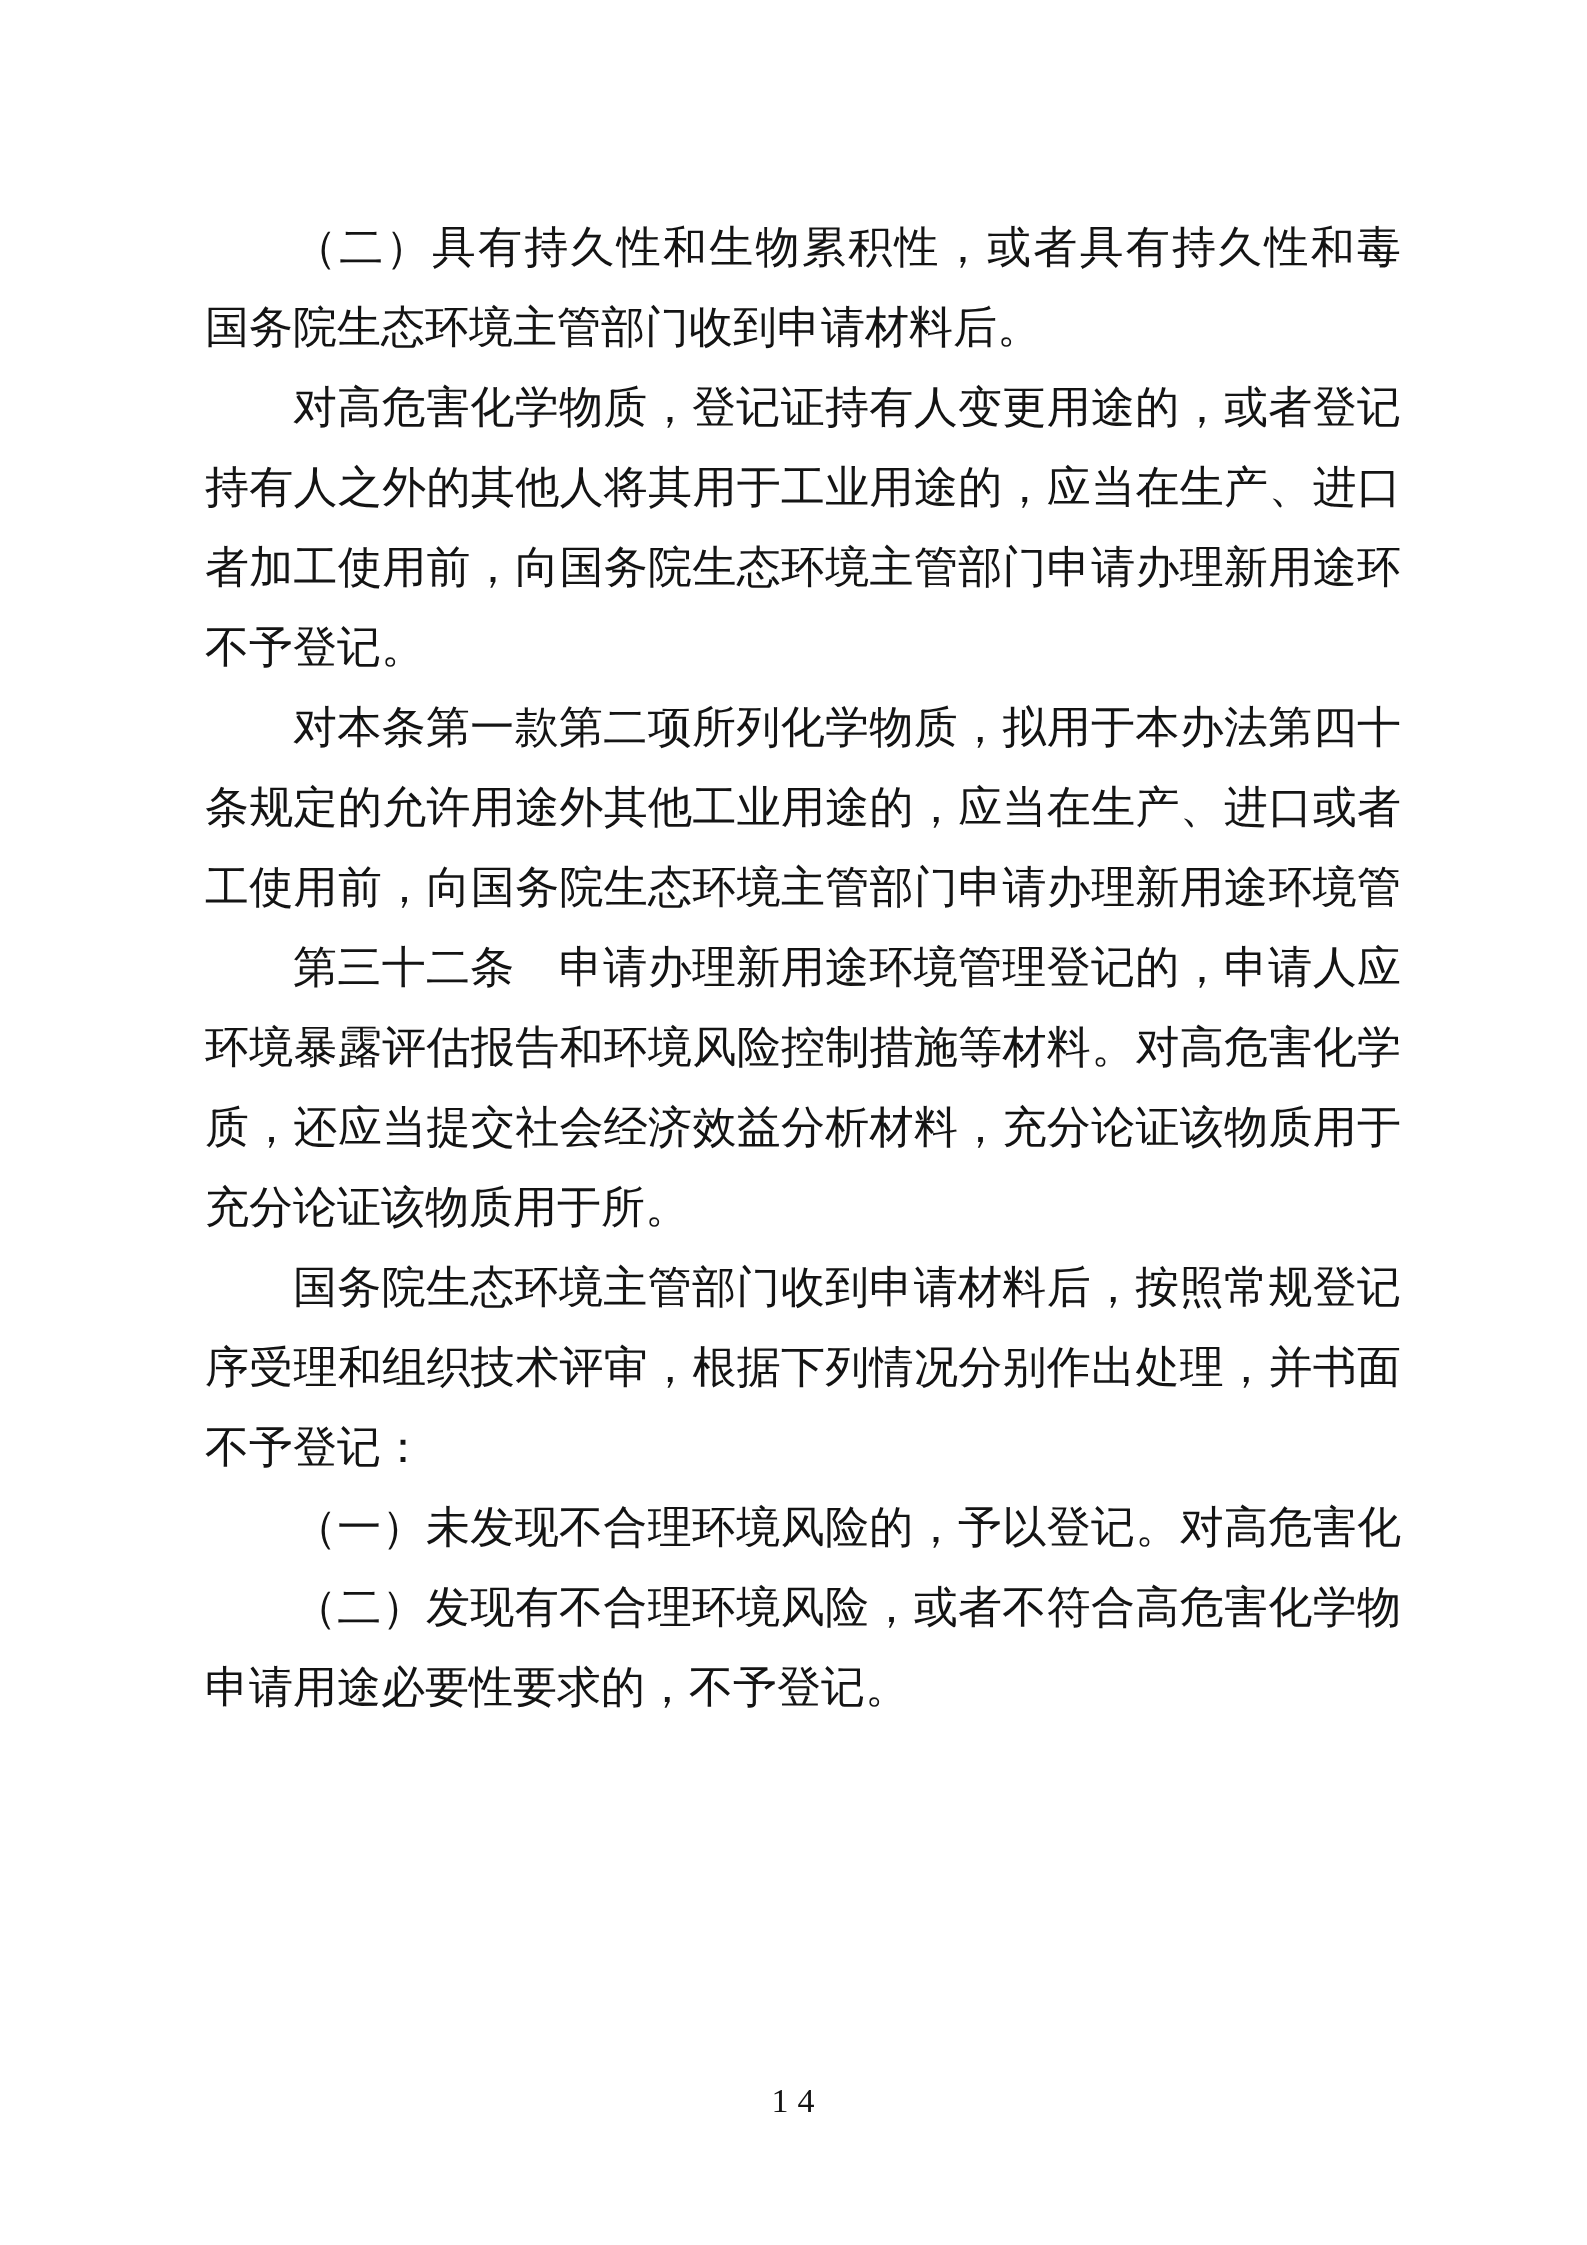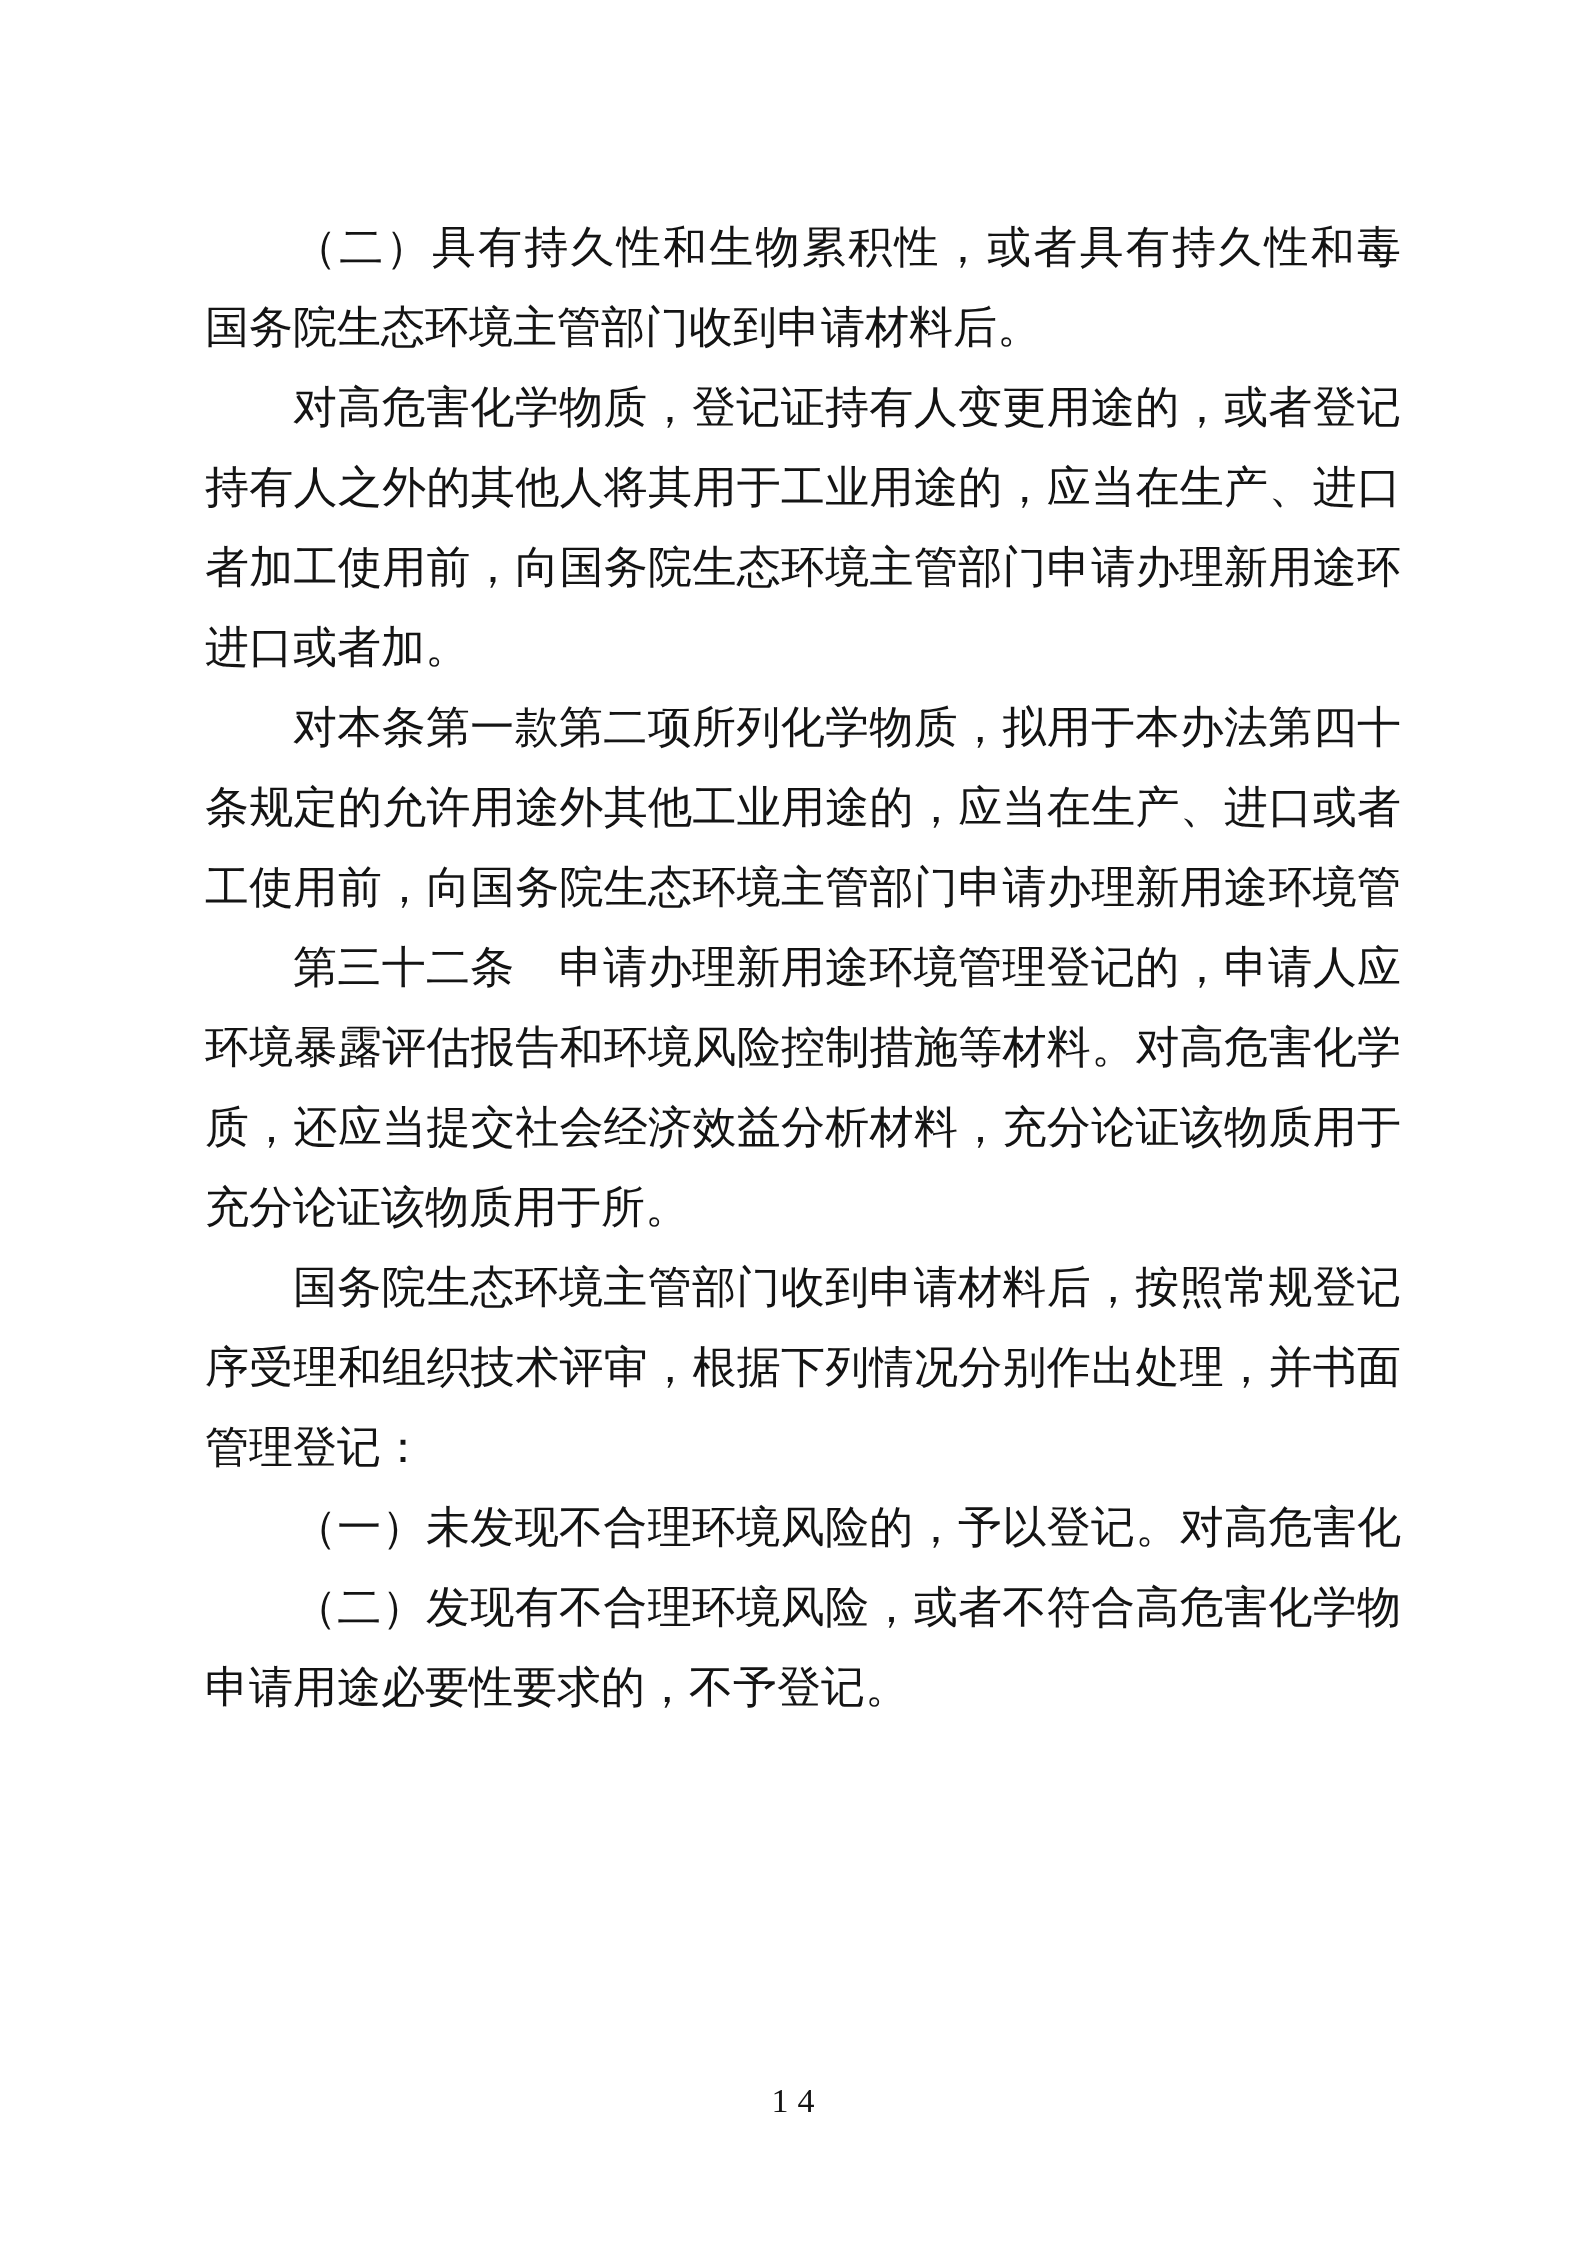--- a/index.html
+++ b/index.html
@@ -63,34 +63,34 @@
 <div class="page">
 
   <div class="textblock">
 
     <div class="line indent full"><span>（二）具有持久性和生物累积性，或者具有持久性和毒性，</span></div>
     <div class="line end"><span>国务院生态环境主管部门收到申请材料后。</span></div>
 
     <div class="line indent full"><span>对高危害化学物质，登记证持有人变更用途的，或者登记证</span></div>
     <div class="line full"><span>持有人之外的其他人将其用于工业用途的，应当在生产、进口或</span></div>
     <div class="line full"><span>者加工使用前，向国务院生态环境主管部门申请办理新用途环境</span></div>
-    <div class="line end"><span>进口或者加。</span></div>
+    <div class="line end"><span>不予登记。</span></div>
 
     <div class="line indent full"><span>对本条第一款第二项所列化学物质，拟用于本办法第四十四</span></div>
     <div class="line full"><span>条规定的允许用途外其他工业用途的，应当在生产、进口或者加</span></div>
     <div class="line full"><span>工使用前，向国务院生态环境主管部门申请办理新用途环境管理</span></div>
 
     <div class="line indent full"><span class="article-no">第三十二条</span><span>　申请办理新用途环境管理登记的，申请人应当</span></div>
     <div class="line full"><span>环境暴露评估报告和环境风险控制措施等材料。对高危害化学物</span></div>
     <div class="line full"><span>质，还应当提交社会经济效益分析材料，充分论证该物质用于所</span></div>
     <div class="line end"><span>充分论证该物质用于所。</span></div>
 
     <div class="line indent full"><span>国务院生态环境主管部门收到申请材料后，按照常规登记程</span></div>
     <div class="line full"><span>序受理和组织技术评审，根据下列情况分别作出处理，并书面通</span></div>
-    <div class="line end"><span>管理登记：</span></div>
+    <div class="line end"><span>不予登记：</span></div>
 
     <div class="line indent full"><span>（一）未发现不合理环境风险的，予以登记。对高危害化学</span></div>
 
     <div class="line indent full"><span>（二）发现有不合理环境风险，或者不符合高危害化学物质</span></div>
     <div class="line end"><span>申请用途必要性要求的，不予登记。</span></div>
 
   </div>
 
   <div class="pagenum">14</div>
 

